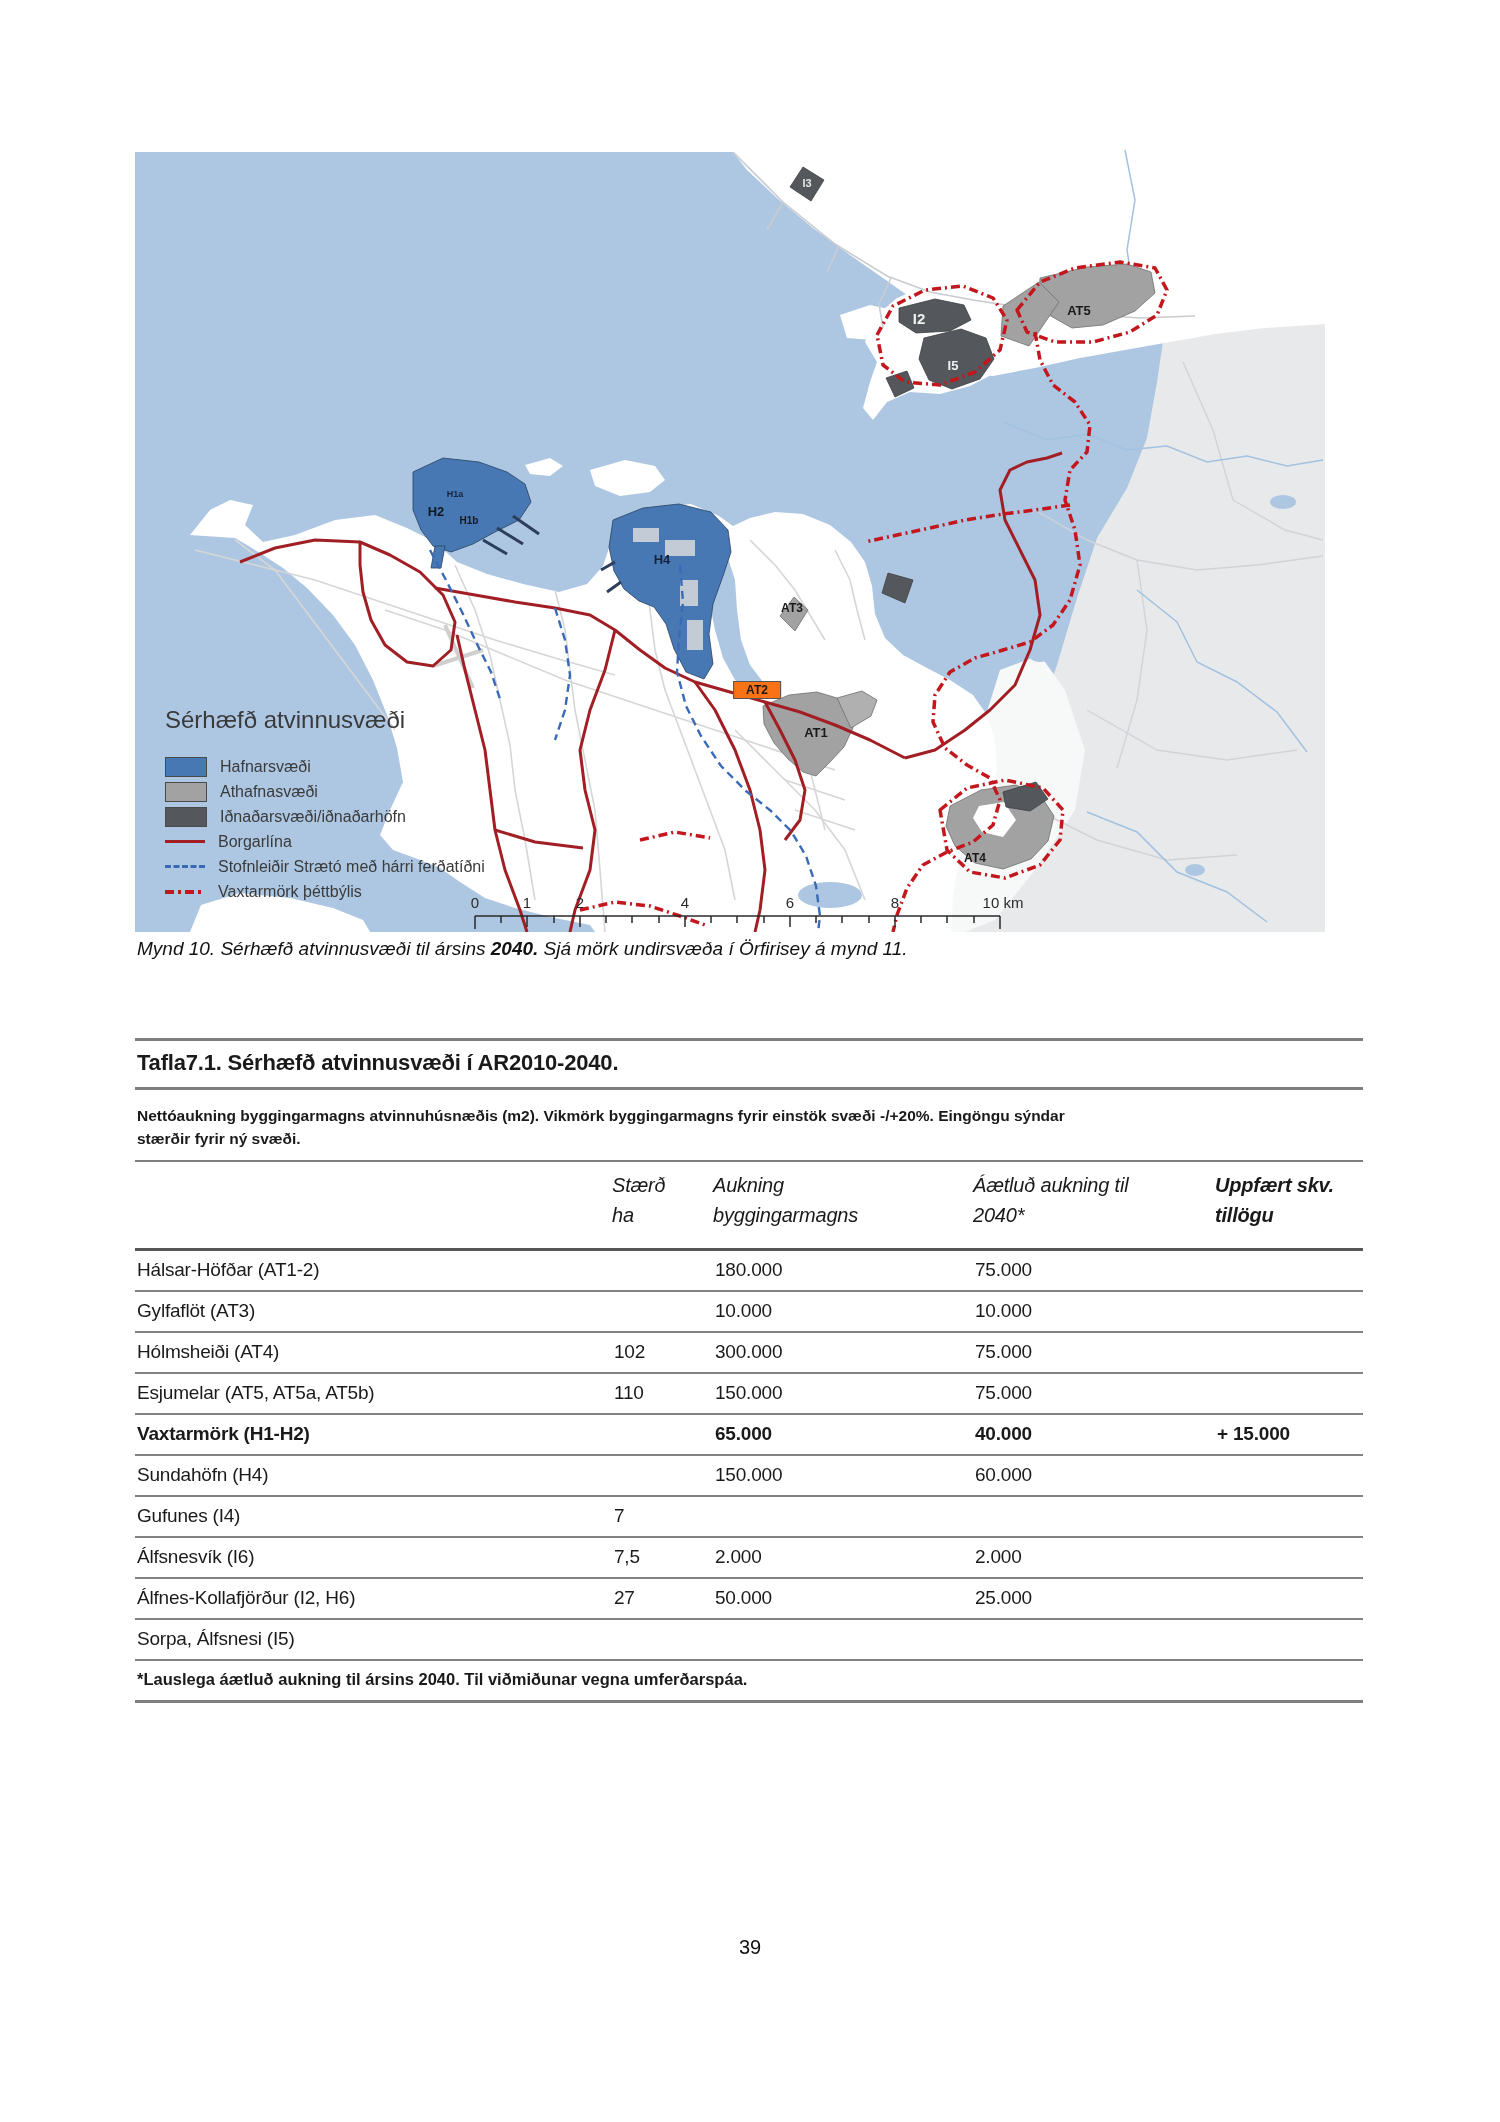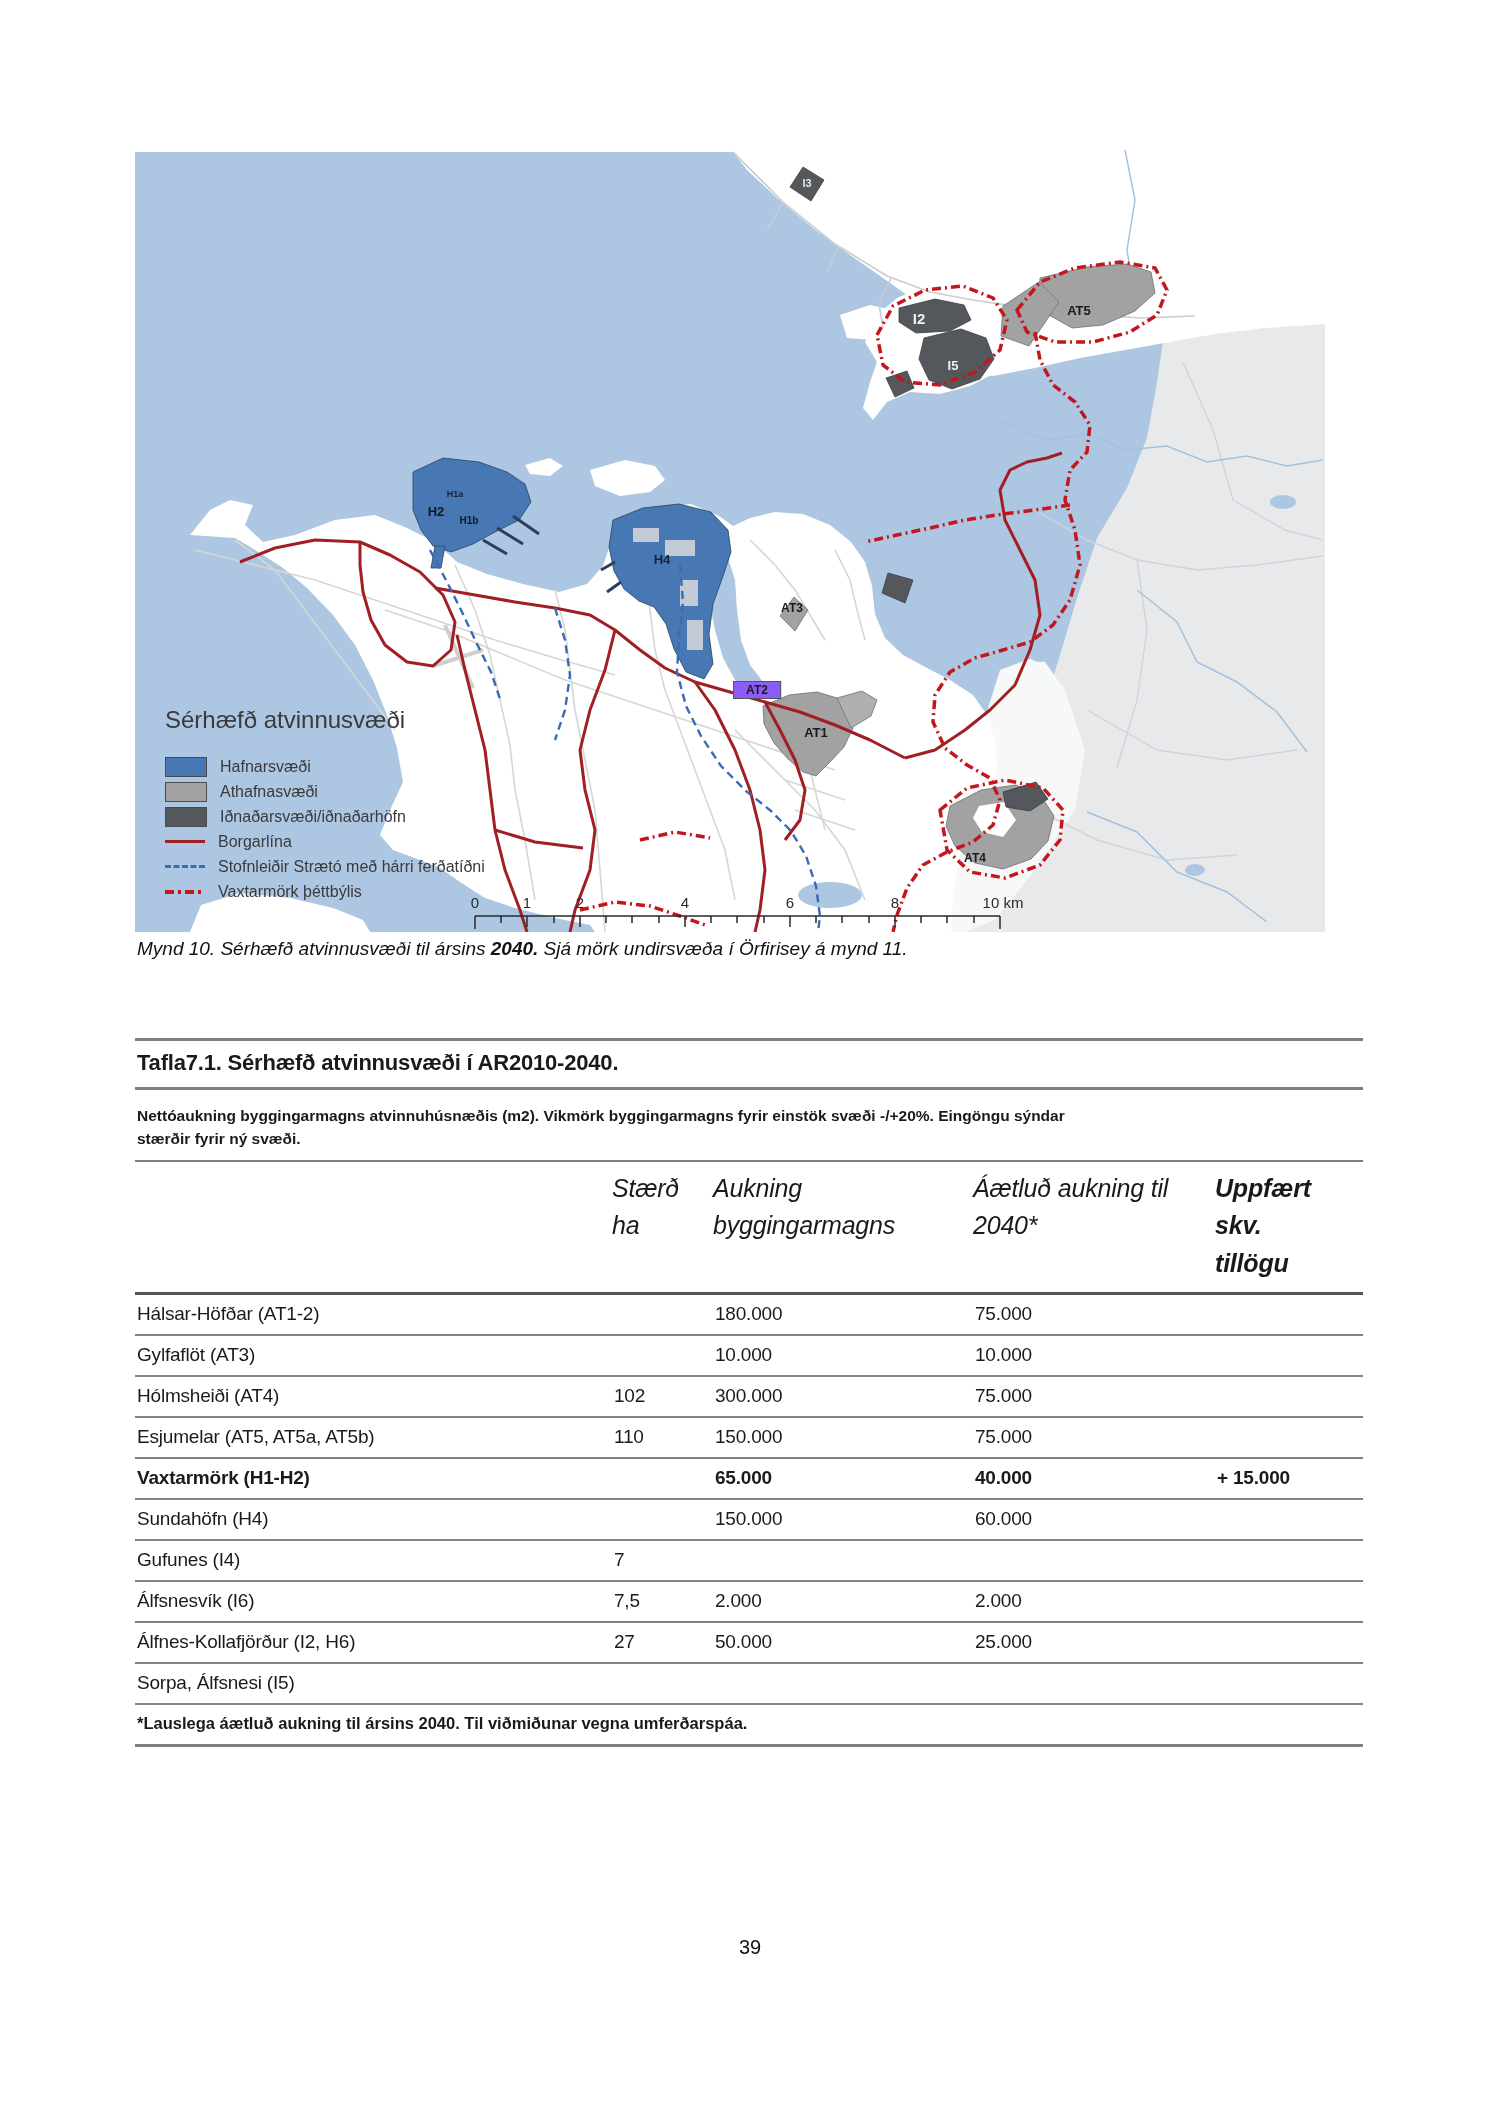--- a/index.html
+++ b/index.html
@@ -10,35 +10,35 @@
   .map svg{position:absolute;left:0;top:0;}
   .legend{position:absolute;left:30px;top:596px;width:420px;}
   .legend-title{font-size:24px;color:#3a3a3a;margin-bottom:20px;}
   .legend-item{display:flex;align-items:center;height:25px;font-size:16px;color:#3a3a3a;}
   .legend-item .sw{width:40px;min-width:40px;margin-right:13px;}
   .sw-fill{height:18px;border:1px solid #4a4a4a;}
   .sw-line{height:0;border-top:3px solid;}
   .sw-dashed{height:0;border-top:3px dashed;}
   .sw-dashdot{height:4px;}
   .maplabel{position:absolute;font-weight:bold;transform:translate(-50%,-50%);white-space:nowrap;line-height:1;}
-  .maplabel.boxed{background:#8b5cf6;border:1px solid #555;padding:2px 12px;}
+  .maplabel.boxed{background:#f97316;border:1px solid #555;padding:2px 12px;}
   .scale-label{position:absolute;font-size:15px;color:#2a2a2a;transform:translate(-50%,-100%);white-space:nowrap;}
   
   .caption{position:absolute;left:137px;top:938px;font-size:19px;font-style:italic;color:#111;}
   .caption .cb{font-weight:bold;}
   
   .tablewrap{position:absolute;left:135px;top:1038px;width:1228px;}
   .rule{width:100%;background:#7f7f7f;}
   .rule.h3{height:3px;}
   .rule.h2{height:2px;}
   .rule.dark{background:#565656;}
   .t-title{font-size:22px;font-weight:bold;padding:9px 0 11px 2px;letter-spacing:-0.2px;}
   .t-sub{font-size:15.5px;font-weight:bold;max-width:985px;line-height:1.5;padding:14px 0 9px 2px;}
   .t-grid{display:grid;grid-template-columns:477px 101px 260px 242px 148px;}
-  .h-cell{font-size:25px;font-style:italic;padding:8px 0 10px 0;line-height:1.5;letter-spacing:-0.2px;}
+  .h-cell{font-size:20px;font-style:italic;padding:8px 0 18px 0;line-height:1.5;letter-spacing:-0.2px;}
   .h-cell.h-last{font-weight:bold;}
   .t-row{display:grid;grid-template-columns:477px 101px 260px 242px 148px;border-top:2px solid #828282;}
   .t-row.first{border-top:none;}
   .t-row .t-cell{font-size:19px;padding:8px 0 9px 2px;letter-spacing:-0.2px;}
   .t-row.bold .t-cell{font-weight:bold;}
   .t-foot{border-top:2px solid #828282;font-size:16.5px;font-weight:bold;padding:9px 0 11px 2px;}
   
   .pagenum{position:absolute;left:0;top:1936px;width:1500px;text-align:center;font-size:20px;color:#111;}
 </style>
 </head>

